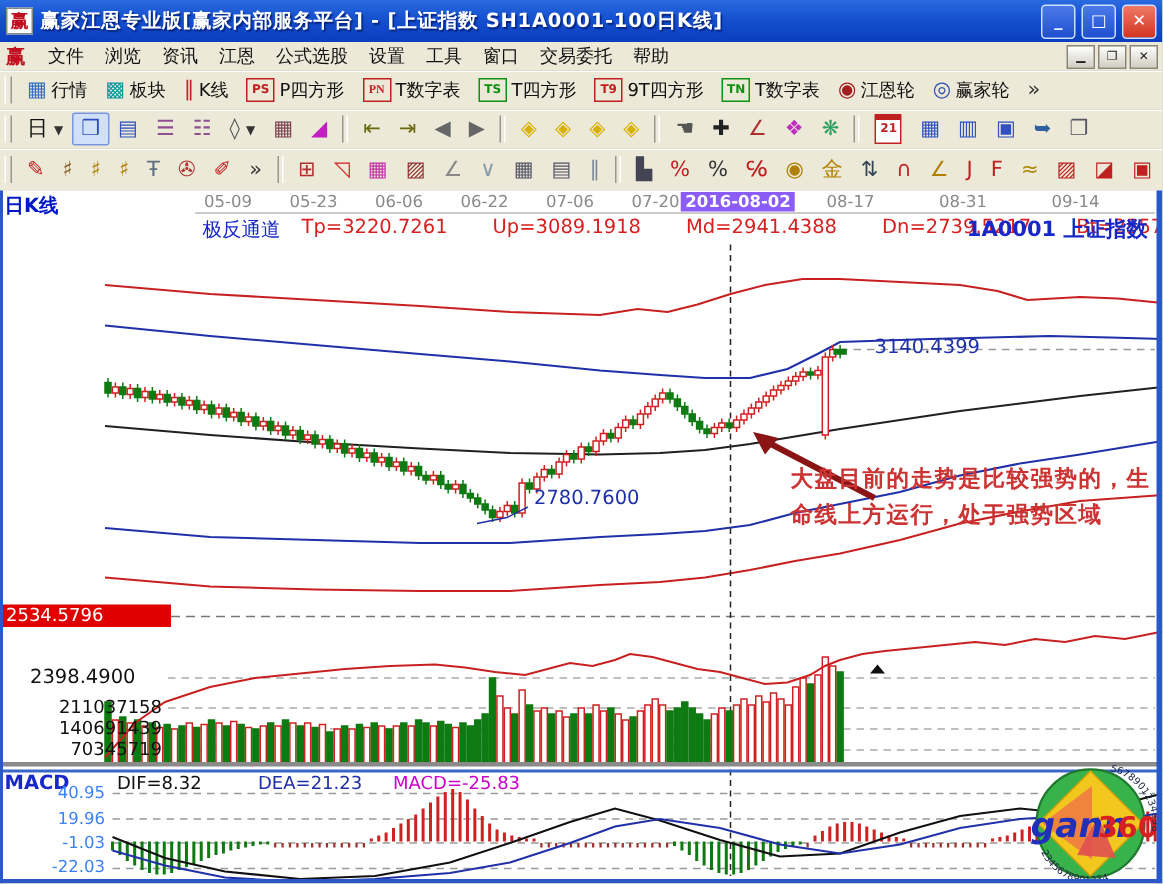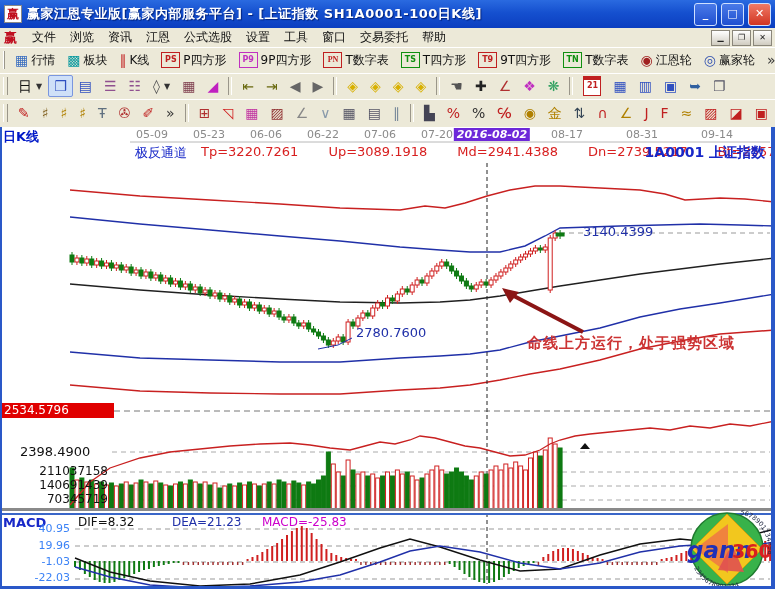--- a/index.html
+++ b/index.html
@@ -30,21 +30,21 @@
   .tglyph{font-size:14px;line-height:16px;}
   .tbadge{display:inline-block;min-width:15px;height:14px;border:1px solid currentColor;font-size:8px;font-weight:bold;line-height:14px;text-align:center;padding:0 1px;}
   .calbadge{display:inline-block;width:16px;height:15px;border:1px solid #c02020;border-top:4px solid #c02020;font-size:8px;font-weight:bold;line-height:11px;text-align:center;color:#c02020;background:#fff;}
   .caret{font-size:8px;color:#333;margin-left:1px;}
   
   .chart{position:absolute;left:0;top:127px;width:775px;height:462px;background:#fff;}
   .edge{position:absolute;background:#2a58c8;z-index:40;}
   .ov{position:absolute;white-space:nowrap;z-index:20;}
   .period-label{left:3px;top:1px;color:#0018c8;font-weight:bold;font-size:13px;}
   .datelab{top:1px;transform:translateX(-50%);font-size:11px;color:#8a8a8a;}
-  .datelab.hl{background:#6d28d9;color:#fff;padding:0 3px;font-weight:bold;font-style:italic;}
+  .datelab.hl{background:#8b5cf6;color:#fff;padding:0 3px;font-weight:bold;}
   .inforow{left:135px;top:17px;font-size:13px;display:flex;gap:14px;}
   .ind-name{color:#1828c8;}
   .ind-val{color:#d82020;}
   .symbol{right:10px;top:17px;color:#1828c8;font-weight:bold;font-size:14px;}
   .plabel{color:#2030a8;font-size:13px;}
   .redbox{left:1px;top:276px;width:110px;height:15px;background:#e00000;color:#fff;font-size:12px;line-height:15px;padding-left:3px;}
   .axlab{font-size:12px;color:#111;}
   .volblock{left:6px;top:337px;width:102px;text-align:right;line-height:14px;}
   .anno{color:#cc3333;font-weight:bold;font-size:15px;letter-spacing:1px;}
   .macd-label{left:3px;top:388px;color:#1828c8;font-weight:bold;font-size:13px;}
@@ -88,24 +88,20 @@
         <span class="tglyph" style="color: rgb(10, 154, 160);">▩</span>
         <span class="tlabel">板块</span>
       </div>
       <div class="titem">
         <span class="tglyph" style="color: rgb(192, 32, 32);">∥</span>
         <span class="tlabel">K线</span>
       </div>
       <div class="titem">
         <span class="tbadge" style="color: rgb(192, 32, 32);">PS</span>
         <span class="tlabel">P四方形</span>
-      </div>
-      <div class="titem">
-        <span class="tbadge" style="color: rgb(192, 48, 192);">P9</span>
-        <span class="tlabel">9P四方形</span>
       </div>
       <div class="titem">
         <span class="tbadge" style="color: rgb(192, 32, 32); font-family: Liberation Serif, serif;">PN</span>
         <span class="tlabel">T数字表</span>
       </div>
       <div class="titem">
         <span class="tbadge" style="color: rgb(16, 144, 16);">TS</span>
         <span class="tlabel">T四方形</span>
       </div>
       <div class="titem">
@@ -822,20 +818,21 @@
     <div class="ov plabel" style="left:356px;top:198px;">2780.7600</div>
 
     <div class="ov redbox">2534.5796</div>
     <div class="ov axlab" style="left:20px;top:317px;font-size:13px;">2398.4900</div>
     <div class="ov axlab volblock" id="volscale">
         <div>211037158</div>
         <div>140691439</div>
         <div>70345719</div>
       </div>
 
+    <div class="ov anno" style="left:527px;top:183px;">大盘目前的走势是比较强势的，生</div>
     <div class="ov anno" style="left:527px;top:207px;">命线上方运行，处于强势区域</div>
 
     <div class="ov macd-label">MACD</div>
     <div class="ov mh" style="left:78px;color:#111;">DIF=8.32</div>
     <div class="ov mh" style="left:172px;color:#2030a8;">DEA=21.23</div>
     <div class="ov mh" style="left:262px;color:#cc00cc;">MACD=-25.83</div>
     <div id="macdscale">
         <div class="ov axlab mscale" style="left: 4px; top: 395px;">40.95</div>
         <div class="ov axlab mscale" style="left: 4px; top: 412px;">19.96</div>
         <div class="ov axlab mscale" style="left: 4px; top: 428px;">-1.03</div>

